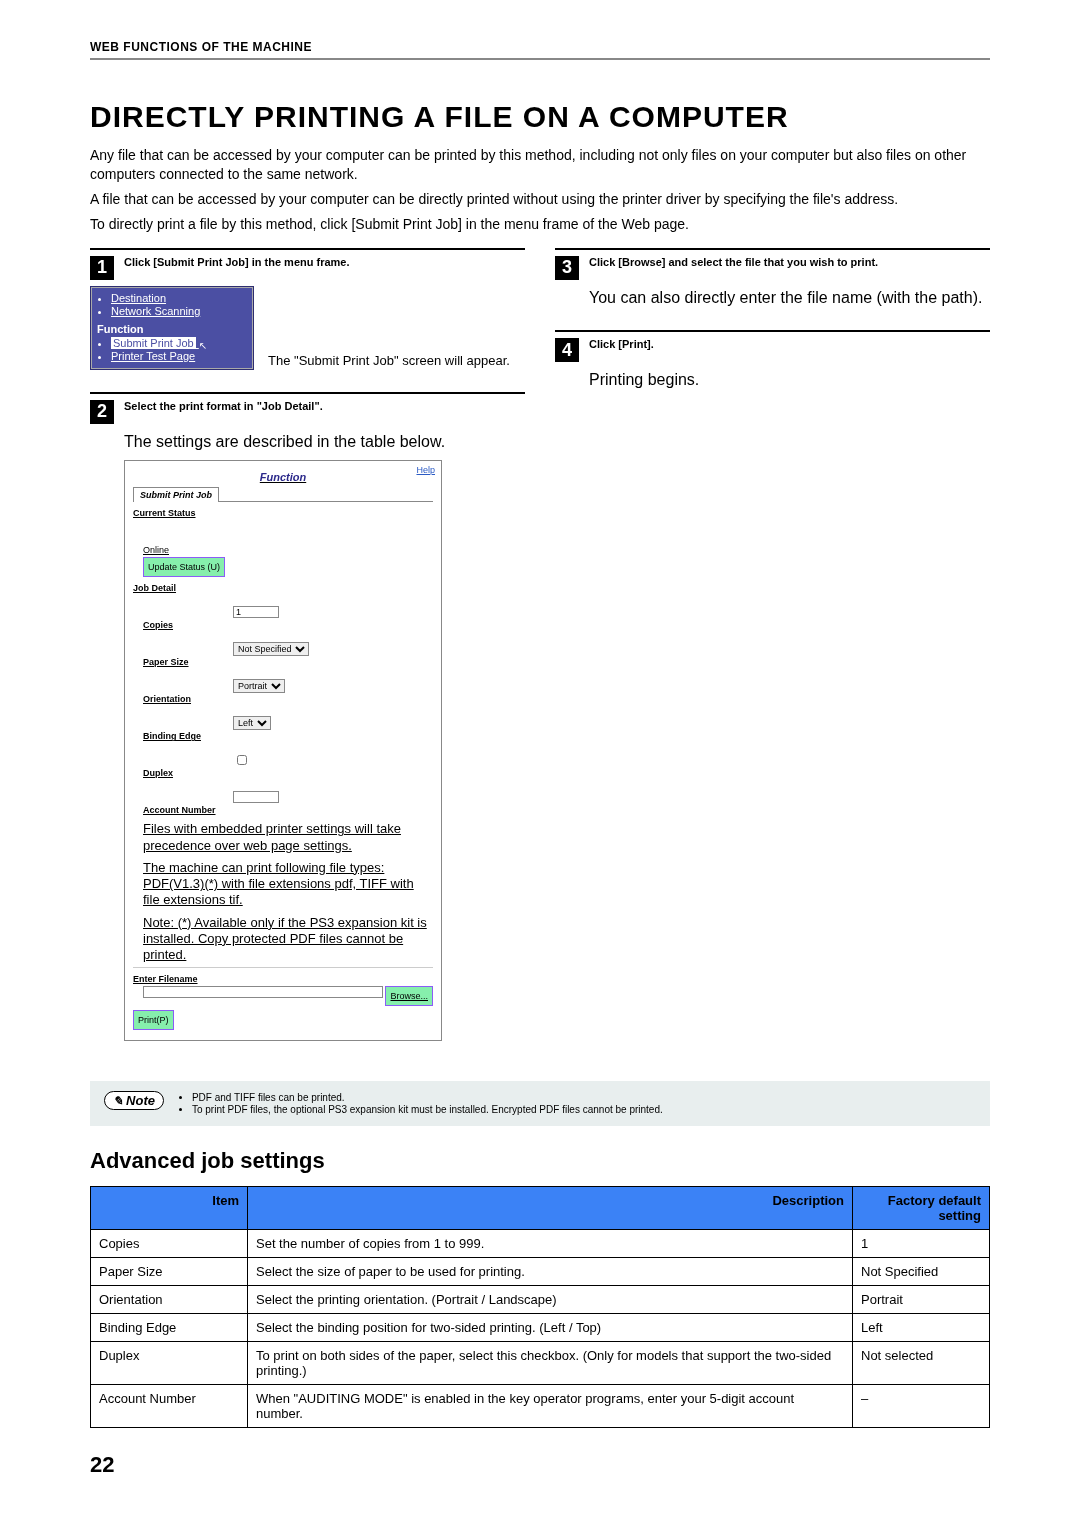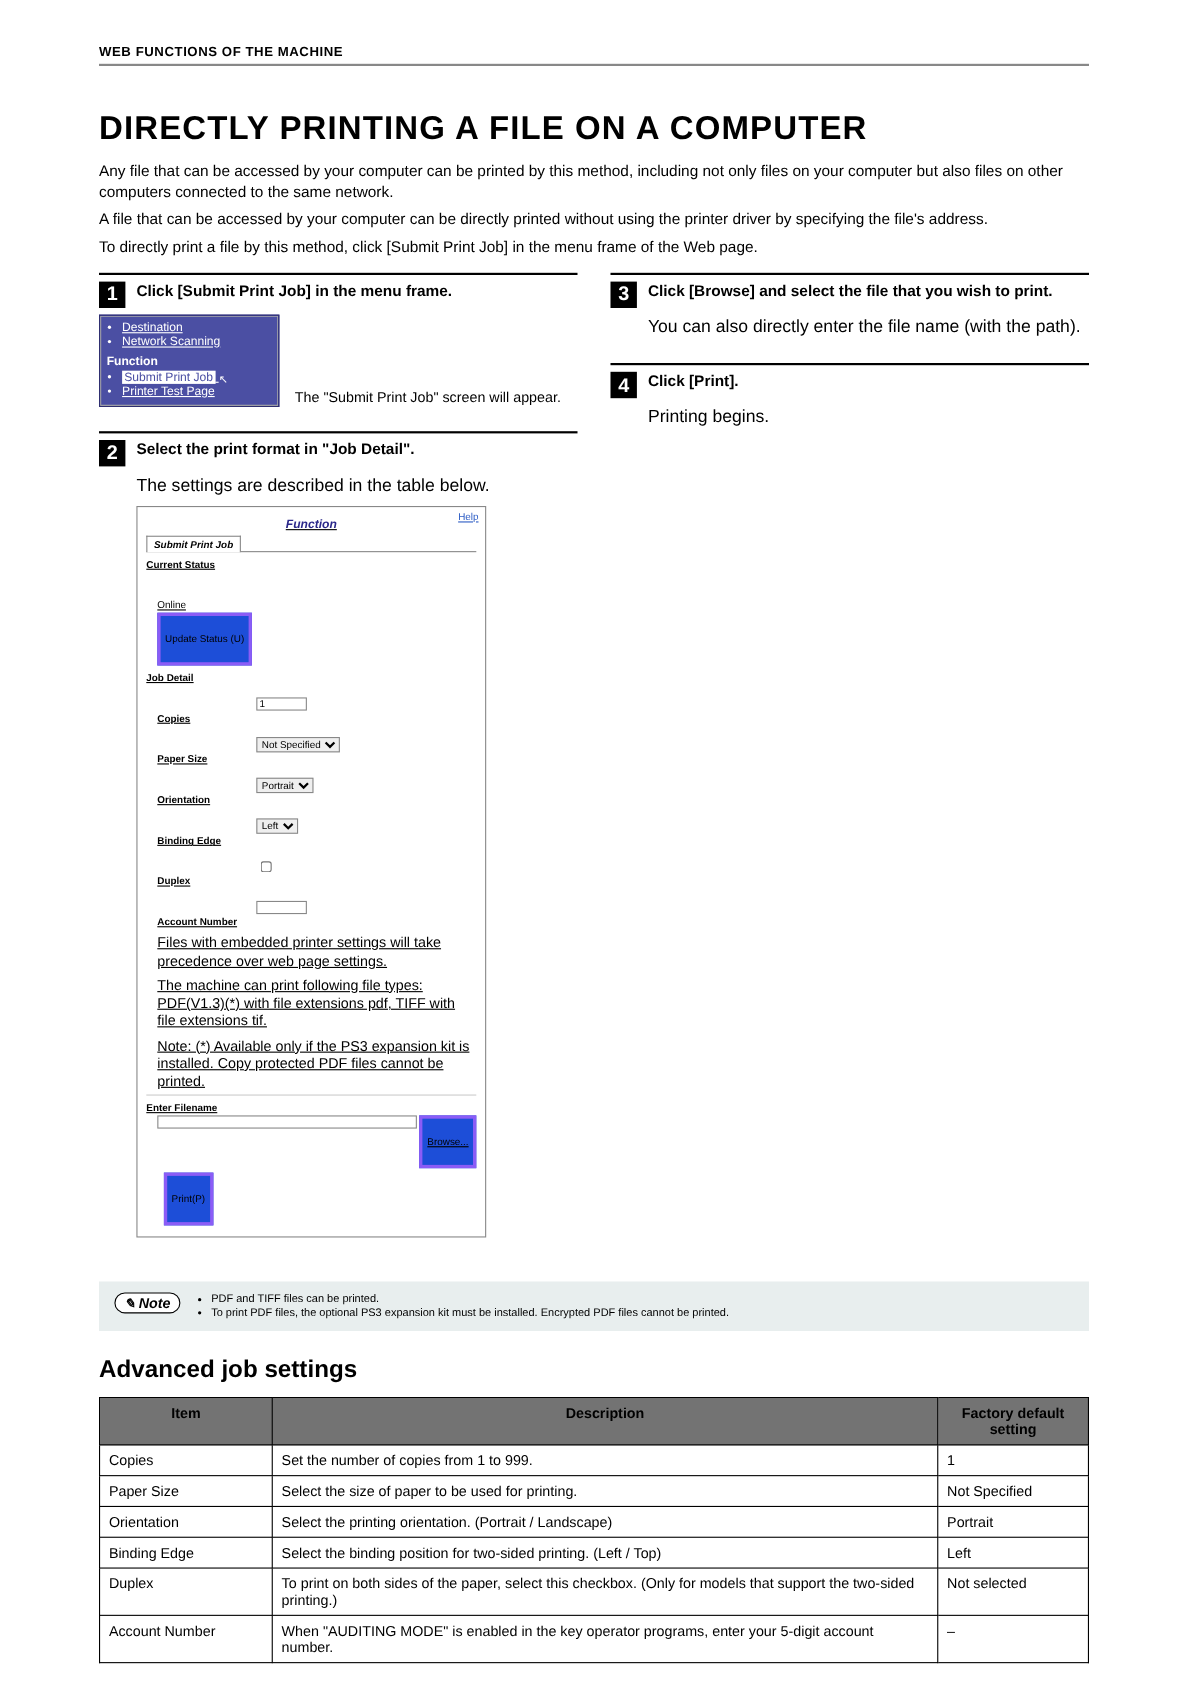--- a/index.html
+++ b/index.html
@@ -58,21 +58,21 @@
     font-size: 18px;
     width: 24px;
     height: 24px;
     display: flex;
     align-items: center;
     justify-content: center;
     flex-shrink: 0;
   }
   .step-title {
     font-weight: bold;
-    font-size: 14px;
+    font-size: 11px;
     line-height: 1.25;
   }
   .step-body {
     font-size: 16px;
     margin-top: 8px;
     margin-left: 34px;
     line-height: 1.3;
   }
   .step-body-indent {
     font-size: 13px;
@@ -189,23 +189,23 @@
   .form-mock .kv .v select {
     font-size: 9px;
     border: 1px solid #888;
   }
   .form-mock .kv .v input[type="checkbox"] {
     width: 10px;
     height: 10px;
   }
   .form-mock button.small {
     font-size: 9px;
-    border: 3px solid #8b5cf6;
-    background: #1d4ed8;
-    padding: 16px 4px;
+    border: 1px solid #8b5cf6;
+    background: #86efac;
+    padding: 4px 4px;
   }
   .form-mock .notes {
     font-size: 13px;
     margin: 6px 0 2px 10px;
     line-height: 1.25;
   }
   .form-mock .sep {
     border-top: 1px solid #ccc;
     margin: 4px 0;
   }
@@ -266,22 +266,22 @@
     width: 100%;
     font-size: 13px;
   }
   table.settings th, table.settings td {
     border: 1px solid #000;
     padding: 6px 8px;
     text-align: left;
     vertical-align: top;
   }
   table.settings th {
-    background: #737373;
-    text-align: center;
+    background: #3b82f6;
+    text-align: right;
     font-weight: bold;
   }
   table.settings th.item { width: 140px; }
   table.settings th.def { width: 120px; }
   .page-num {
     font-size: 22px;
     font-weight: bold;
     margin-top: 24px;
   }
 </style>
@@ -378,21 +378,21 @@
           <div class="notes">Files with embedded printer settings will take precedence over web page settings.</div>
           <div class="notes">The machine can print following file types: PDF(V1.3)(*) with file extensions pdf, TIFF with file extensions tif.</div>
           <div class="notes">Note: (*) Available only if the PS3 expansion kit is installed. Copy protected PDF files cannot be printed.</div>
 
           <div class="sep"></div>
           <div class="group-title">Enter Filename</div>
           <div class="filename-row">
             <input type="text" style="">
             <button class="small">Browse...</button>
           </div>
-          <div style="margin-left:16px;">
+          <div style="margin-left:0;">
             <button class="small">Print(P)</button>
           </div>
         </div>
       </div>
     </div>
 
     <div class="col">
 
       <div class="step">
         <div class="step-head">

